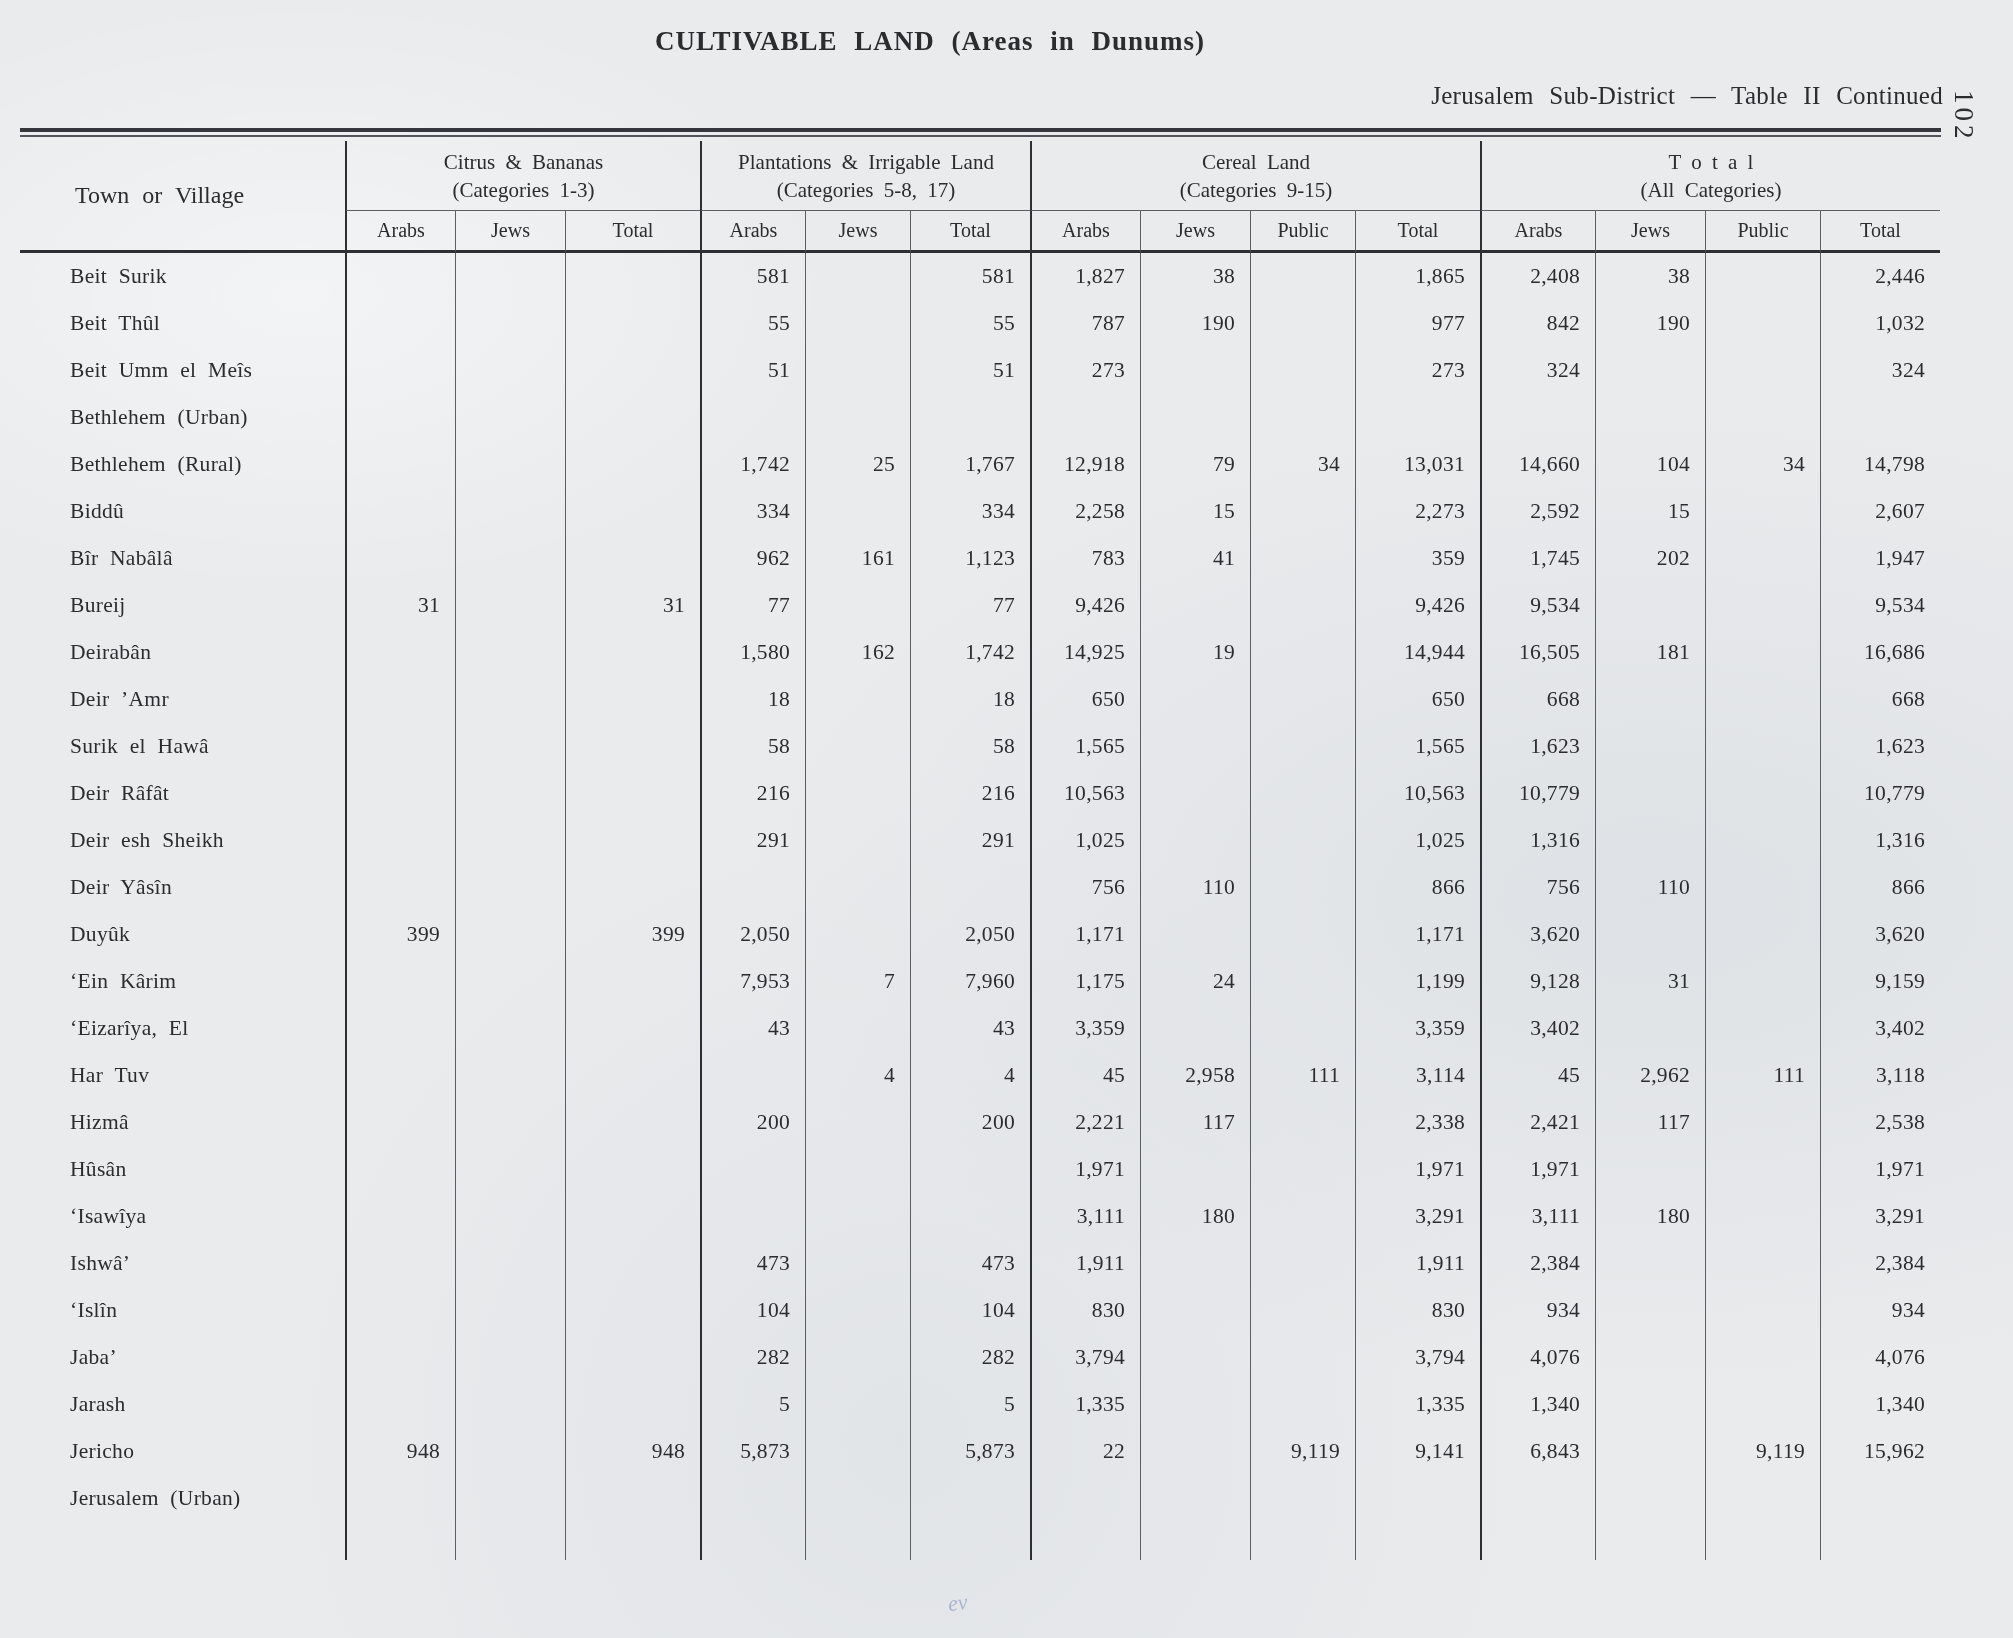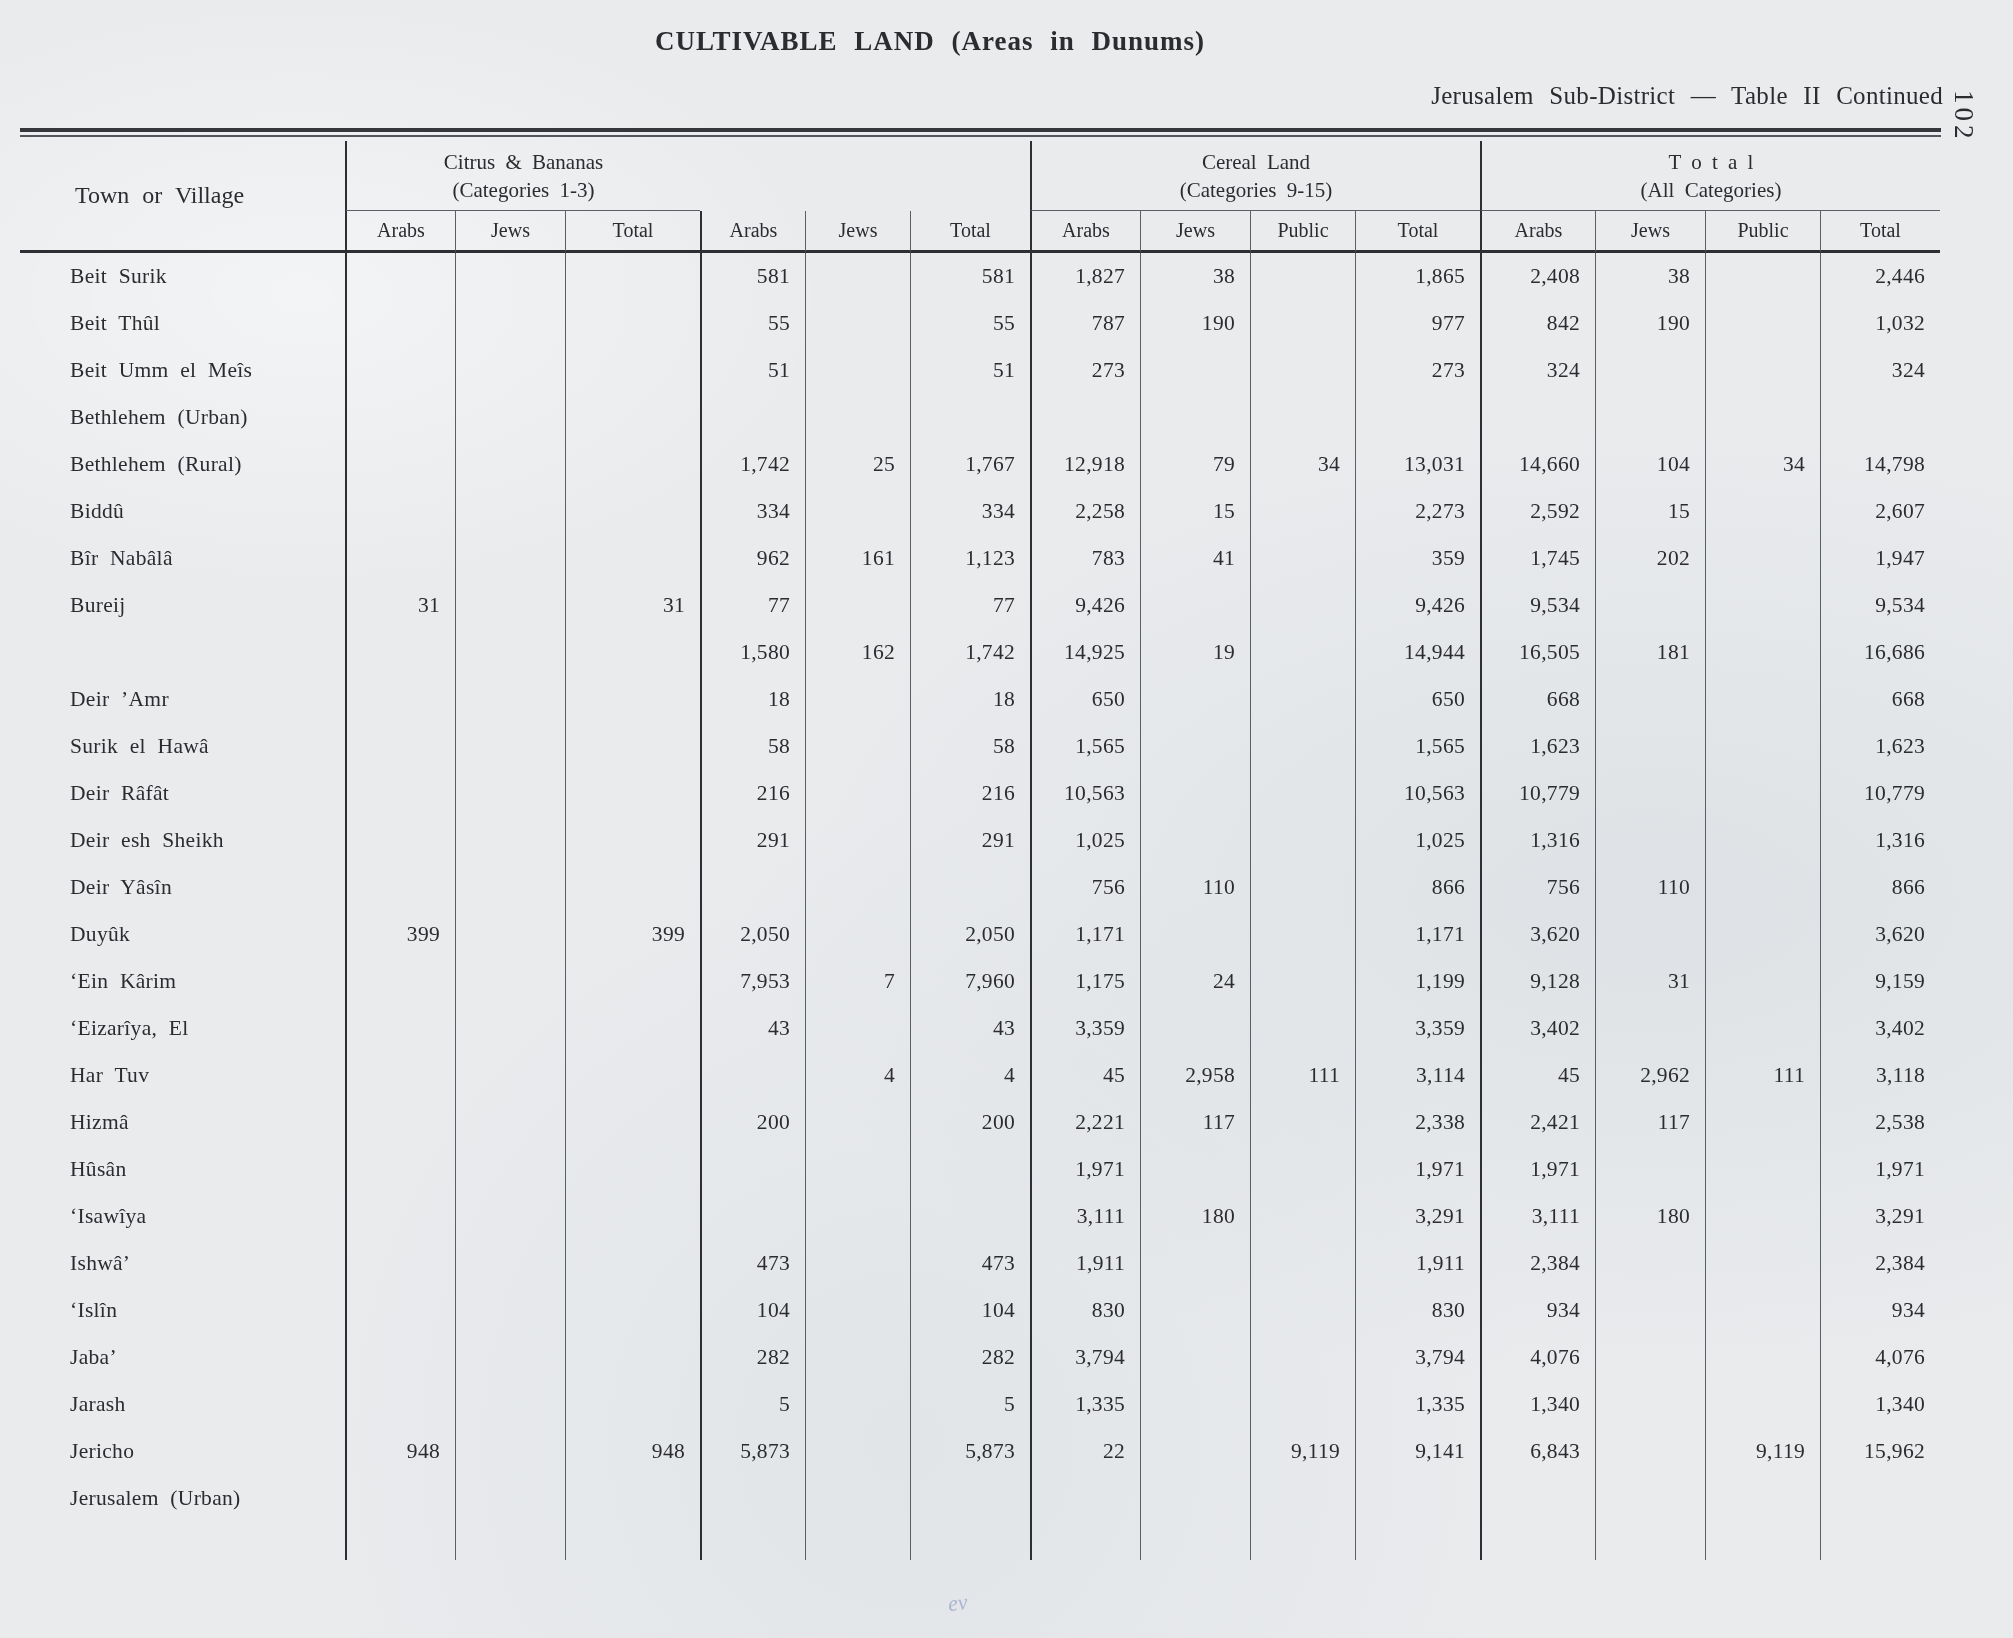--- a/index.html
+++ b/index.html
@@ -91,20 +91,24 @@
   <div class="page-subtitle">Jerusalem Sub-District — Table II Continued</div>
   <div class="page-number">102</div>
   <div class="toprule"></div>
 
   <div class="grid" id="grid">
     <div class="cell villageh">Town or Village</div>
 
     <div class="cell gh" style="grid-column:2/5">
       <span class="l1">Citrus &amp; Bananas</span>
       <span class="l2">(Categories 1-3)</span>
+    </div>
+    <div class="cell gh" style="grid-column:5/8">
+      <span class="l1">Plantations &amp; Irrigable Land</span>
+      <span class="l2">(Categories 5-8, 17)</span>
     </div>
     <div class="cell gh" style="grid-column:8/12">
       <span class="l1">Cereal Land</span>
       <span class="l2">(Categories 9-15)</span>
     </div>
     <div class="cell gh" style="grid-column:12/16">
       <span class="l1">T o t a l</span>
       <span class="l2">(All Categories)</span>
     </div>
 
@@ -235,20 +239,21 @@
       <div class="cell num tb" style="grid-area: 10 / 6;"></div>
       <div class="cell num tb" style="grid-area: 10 / 7;">77</div>
       <div class="cell num hb" style="grid-area: 10 / 8;">9,426</div>
       <div class="cell num tb" style="grid-area: 10 / 9;"></div>
       <div class="cell num tb" style="grid-area: 10 / 10;"></div>
       <div class="cell num tb" style="grid-area: 10 / 11;">9,426</div>
       <div class="cell num hb" style="grid-area: 10 / 12;">9,534</div>
       <div class="cell num tb" style="grid-area: 10 / 13;"></div>
       <div class="cell num tb" style="grid-area: 10 / 14;"></div>
       <div class="cell num tb" style="grid-area: 10 / 15;">9,534</div>
+      <div class="cell name" style="grid-area: 11 / 1;">Deirabân</div>
       <div class="cell num hb" style="grid-area: 11 / 2;"></div>
       <div class="cell num tb" style="grid-area: 11 / 3;"></div>
       <div class="cell num tb" style="grid-area: 11 / 4;"></div>
       <div class="cell num hb" style="grid-area: 11 / 5;">1,580</div>
       <div class="cell num tb" style="grid-area: 11 / 6;">162</div>
       <div class="cell num tb" style="grid-area: 11 / 7;">1,742</div>
       <div class="cell num hb" style="grid-area: 11 / 8;">14,925</div>
       <div class="cell num tb" style="grid-area: 11 / 9;">19</div>
       <div class="cell num tb" style="grid-area: 11 / 10;"></div>
       <div class="cell num tb" style="grid-area: 11 / 11;">14,944</div>

